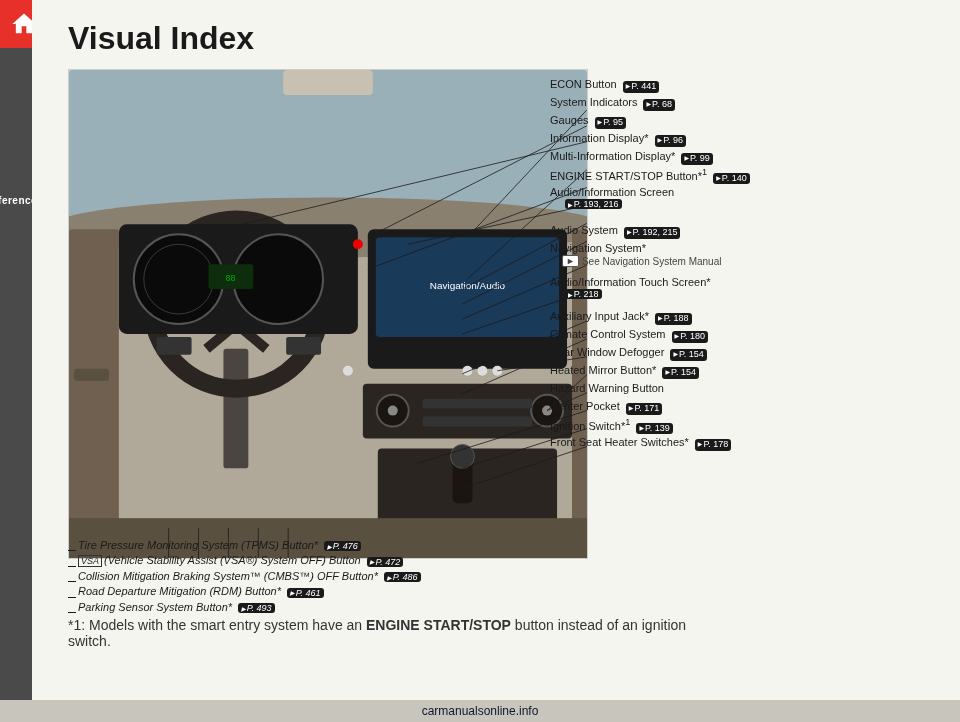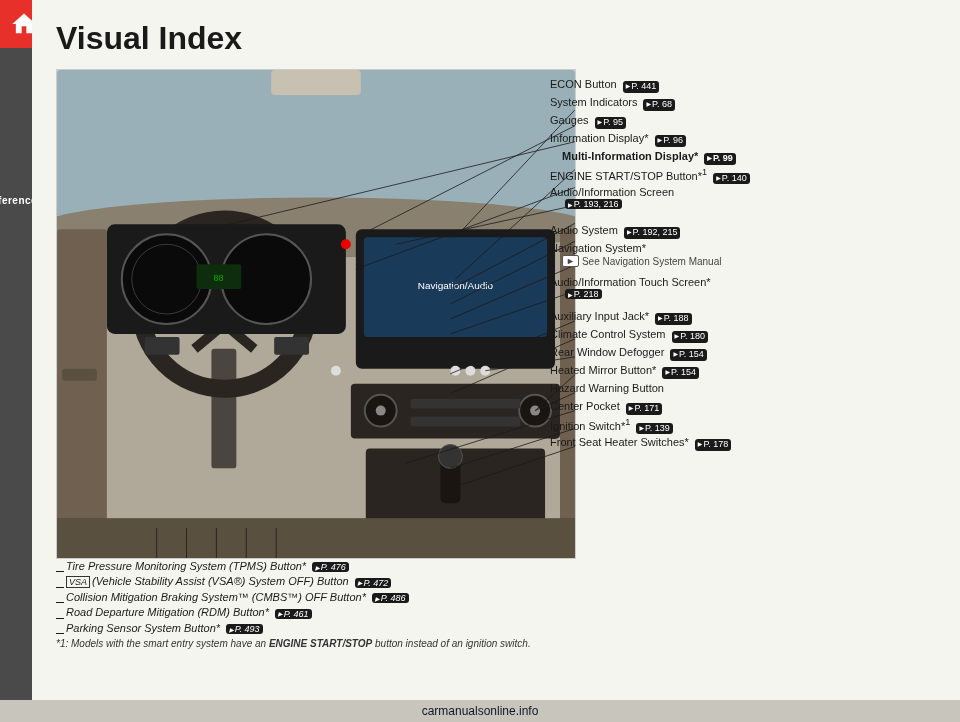--- a/index.html
+++ b/index.html
@@ -43,21 +43,21 @@
     }
 
     
     .main {
       position: absolute;
       left: 32px;
       top: 0;
       right: 0;
       bottom: 0;
       background: #f5f5f0;
-      padding: 20px 20px 10px 24px;
+      padding: 20px 20px 10px 36px;
     }
 
     .page-title {
       font-size: 32px;
       font-weight: bold;
       color: #1a1a1a;
       margin-bottom: 12px;
       font-family: Arial, sans-serif;
     }
 
@@ -315,21 +315,21 @@
         </div>
       </div>
 
       <div class="label-group" style="top:62px; left:0;">
         <div class="main-label">
           <span class="label-line"></span>
           <span class="label-text">Information Display* <span class="page-ref-inline">P. 96</span></span>
         </div>
       </div>
 
-      <div class="label-group" style="top:80px; left:12px;font-weight:bold;">
+      <div class="label-group" style="top:80px; left:0;">
         <div class="main-label">
           <span class="label-line"></span>
           <span class="label-text">Multi-Information Display* <span class="page-ref-inline">P. 99</span></span>
         </div>
       </div>
 
       <div class="label-group" style="top:98px; left:0;">
         <div class="main-label">
           <span class="label-line"></span>
           <span class="label-text">ENGINE START/STOP Button*<sup>1</sup> <span class="page-ref-inline">P. 140</span></span>
@@ -452,21 +452,21 @@
       <div class="bottom-label-item">
         <span class="label-line"></span>
         <span>Road Departure Mitigation (RDM) Button* <span class="page-ref-inline">P. 461</span></span>
       </div>
 
       <div class="bottom-label-item">
         <span class="label-line"></span>
         <span>Parking Sensor System Button* <span class="page-ref-inline">P. 493</span></span>
       </div>
 
-      <div style="font-size:10px; color:#333; margin-top:4px;font-style:italic;">
+      <div style="font-size:14px; color:#333; margin-top:4px;">
         *1: Models with the smart entry system have an <strong>ENGINE START/STOP</strong> button instead of an ignition switch.
       </div>
 
     </div>
 
   </div>
 
   <div class="page-number">4</div>
 
 </div>

